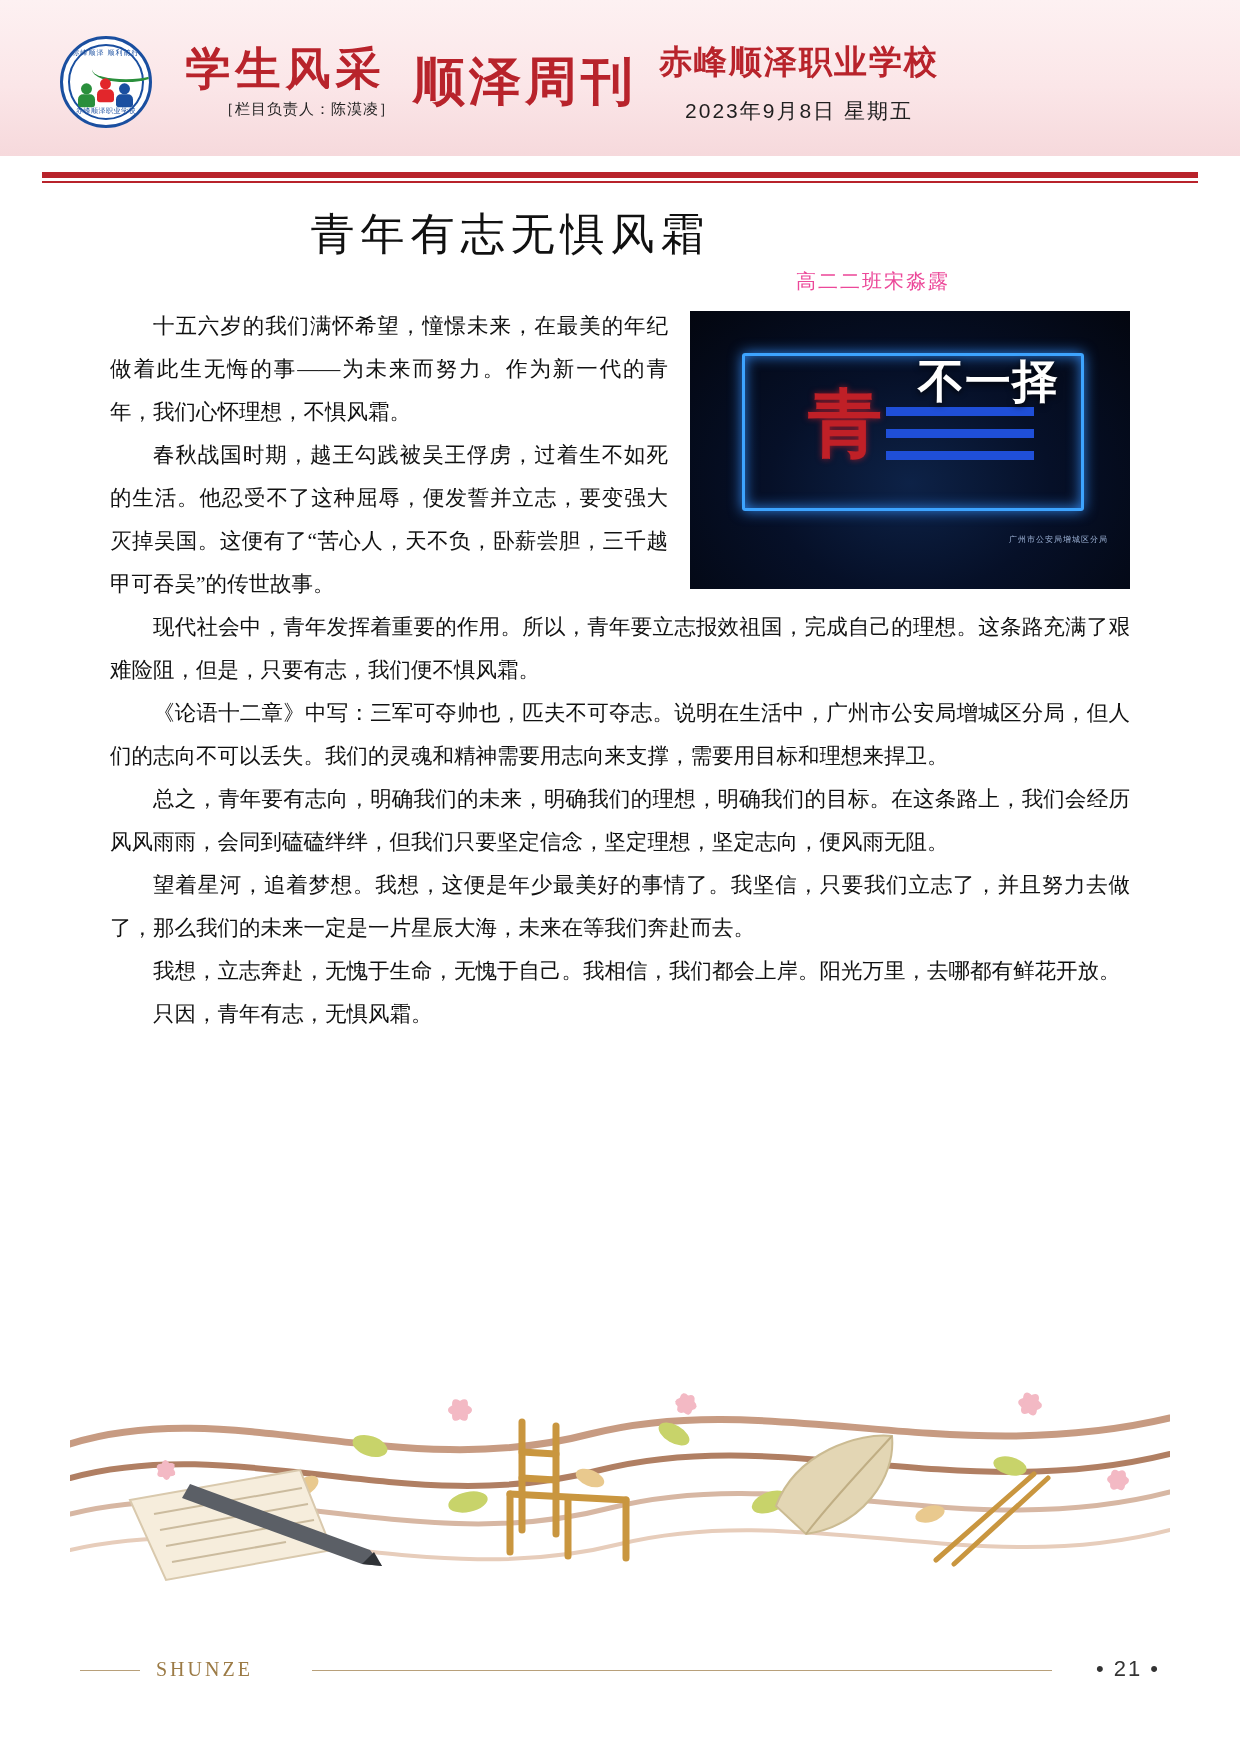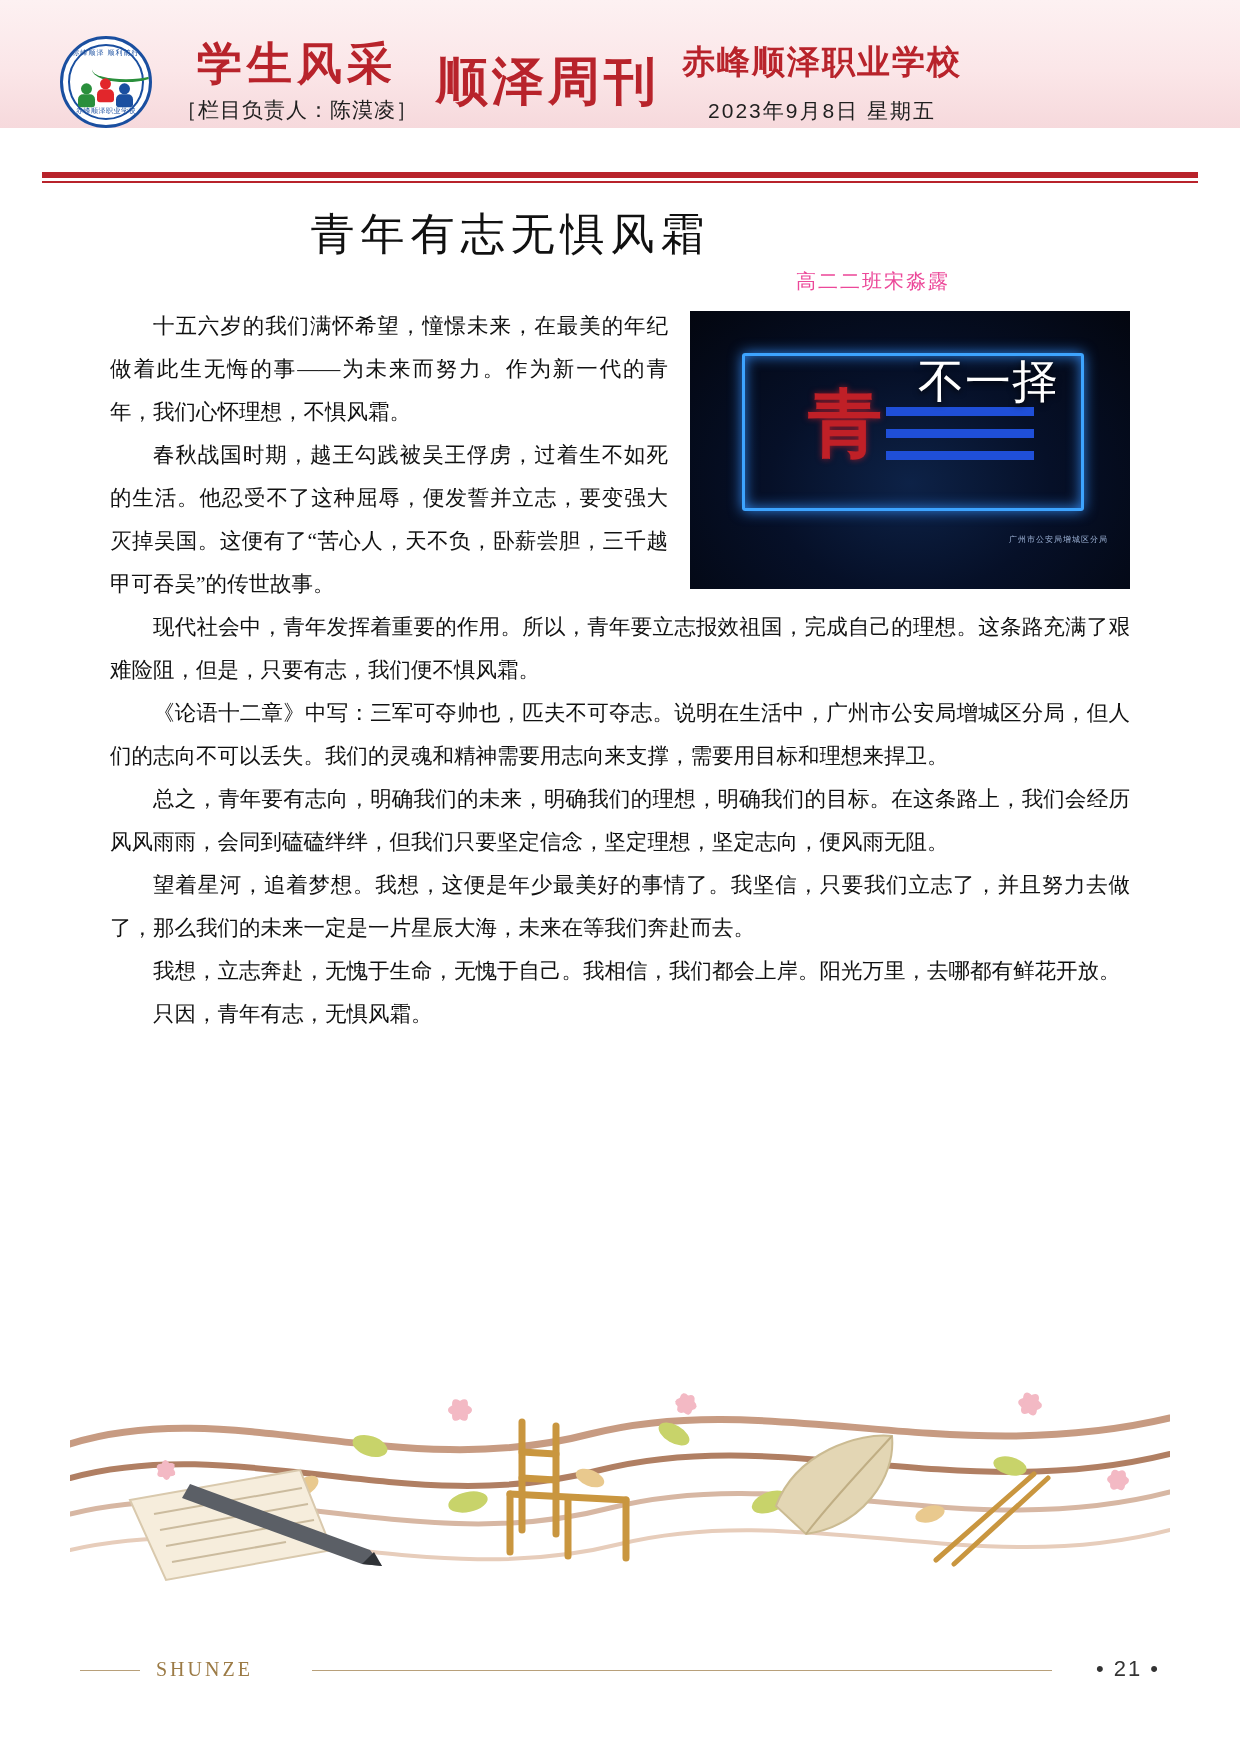--- a/index.html
+++ b/index.html
@@ -14,21 +14,21 @@
     position: relative;
     overflow: hidden;
   }
 
   
   .header {
     position: absolute;
     left: 0;
     top: 0;
     width: 1240px;
-    height: 128px;
+    height: 156px;
     background: linear-gradient(to bottom, #fdf1f2 0%, #fbe6e8 55%, #f6d9dc 100%);
   }
   .header-inner {
     position: absolute;
     left: 60px;
     top: 22px;
     width: 1120px;
     height: 120px;
     display: flex;
     align-items: center;
@@ -118,25 +118,26 @@
   }
   .col-title .main {
     font-size: 45px;
     color: #b8232b;
     letter-spacing: 5px;
     line-height: 1.1;
     font-family: "Liberation Serif", serif;
     font-weight: bold;
   }
   .col-title .sub {
-    font-size: 21px;
+    font-size: 15px;
     color: #1f1f1f;
     letter-spacing: 1px;
     margin-top: 6px;
     font-family: Liberation Sans, sans-serif;
+    margin-left: 43px;
   }
   .masthead {
     margin-left: 18px;
     font-size: 52px;
     color: #b8232b;
     font-weight: bold;
     letter-spacing: 4px;
     font-family: "Liberation Serif", serif;
     flex: 0 0 auto;
   }
@@ -264,21 +265,21 @@
     height: 9px;
     background: #1f4fd8;
     box-shadow: 0 22px 0 #1f4fd8, 0 44px 0 #1f4fd8;
   }
   .photo .whiteword {
     position: absolute;
     left: 228px;
     top: 48px;
     font-size: 46px;
     color: #ffffff;
-    font-weight: normal;
+    font-weight: bold;
     line-height: 1.0;
     letter-spacing: 1px;
     text-shadow: 0 2px 6px rgba(0,0,0,.8);
     font-family: "Liberation Serif", serif;
   }
   .photo .caption {
     position: absolute;
     right: 22px;
     bottom: 28px;
     font-size: 8px;

